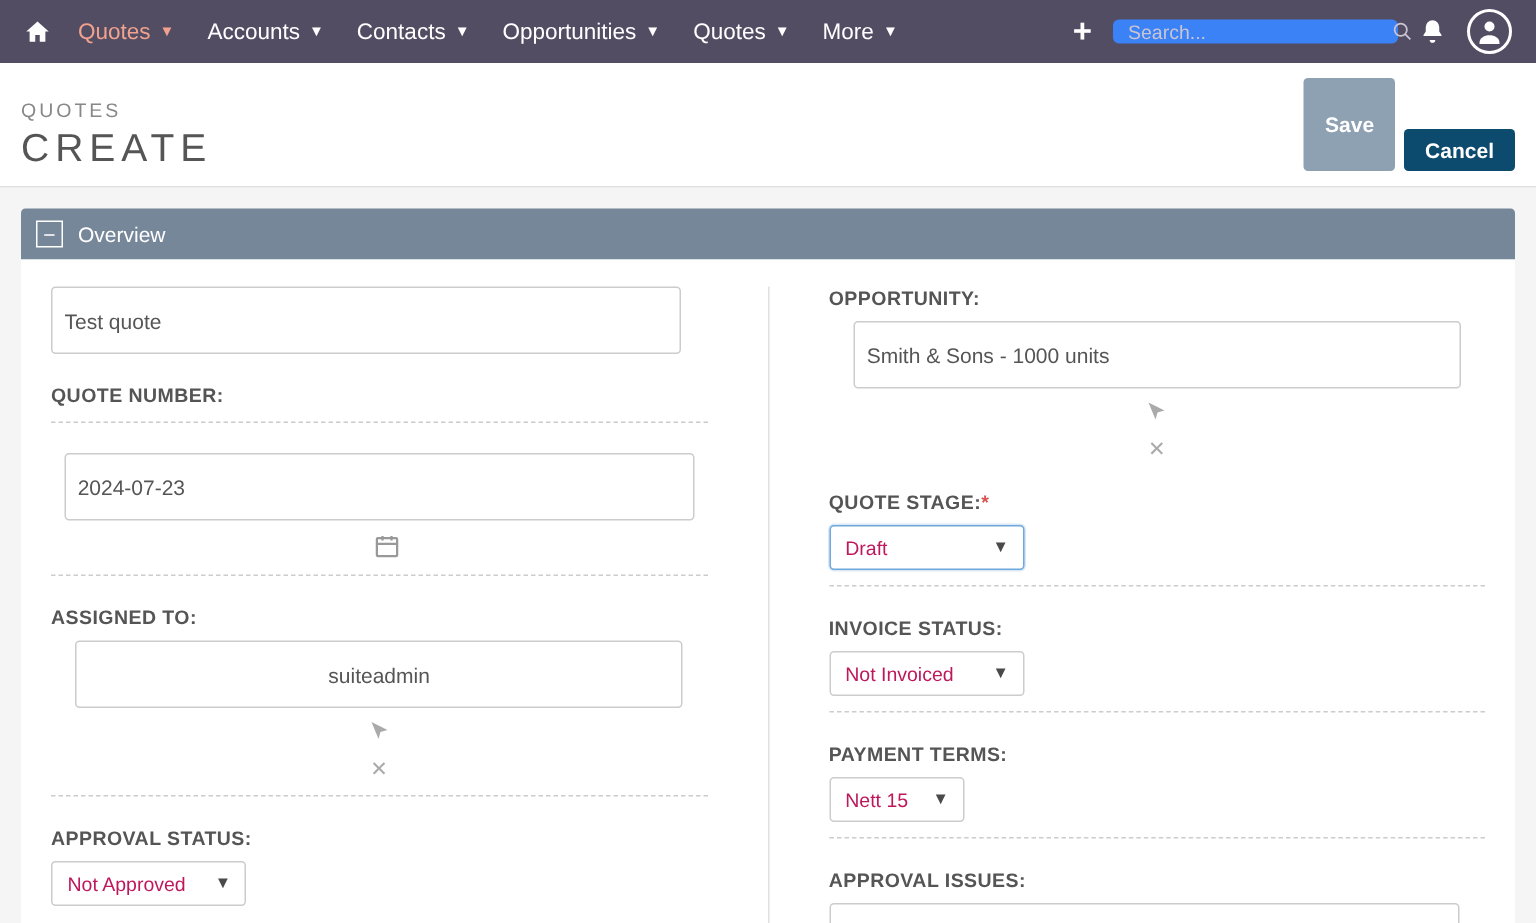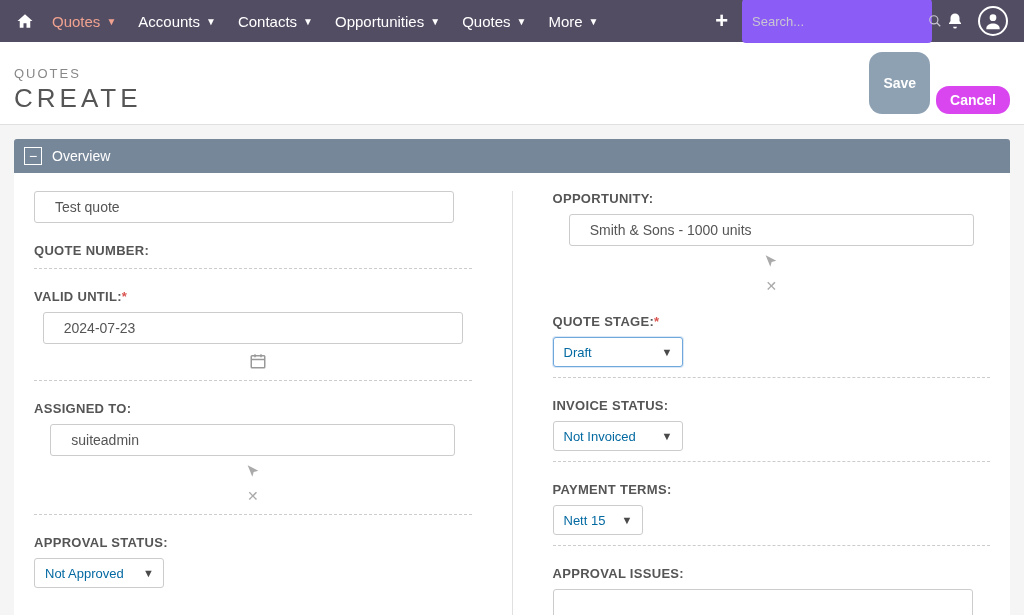--- a/index.html
+++ b/index.html
@@ -7,49 +7,49 @@
   
   
   .navbar { background: #534d64; height: 42px; display: flex; align-items: center; padding: 0 16px; }
   .nav-home { color: #fff; margin-right: 18px; cursor: pointer; }
   .nav-items { display: flex; align-items: center; gap: 22px; }
   .nav-item { color: #fff; display: flex; align-items: center; gap: 6px; cursor: pointer; font-size: 15px; }
   .nav-item.active { color: #f0a28f; }
   .nav-caret { font-size: 10px; }
   .nav-right { margin-left: auto; display: flex; align-items: center; gap: 14px; }
   .nav-plus { color: #fff; font-size: 22px; font-weight: bold; cursor: pointer; }
-  .search-box { background: #8b5cf6; border-radius: 4px; height: 44px; width: 190px; display: flex; align-items: center; padding: 0 10px; color: #c9c5d1; }
+  .search-box { background: #3b82f6; border-radius: 4px; height: 16px; width: 190px; display: flex; align-items: center; padding: 0 10px; color: #c9c5d1; }
   .search-box input { background: transparent; border: none; outline: none; color: #fff; flex: 1; font-size: 13px; }
   .search-box input::placeholder { color: #c9c5d1; }
   .nav-bell { color: #fff; cursor: pointer; }
   .nav-user { width: 30px; height: 30px; border-radius: 50%; border: 2px solid #fff; display: flex; align-items: center; justify-content: center; color: #fff; cursor: pointer; }
   
   
   .page-header { background: #fff; padding: 10px 14px; display: flex; align-items: flex-end; border-bottom: 1px solid #e0e0e0; }
   .page-header-left h4 { font-size: 13px; font-weight: 400; letter-spacing: 2px; color: #888; margin-bottom: 2px; }
   .page-header-left h1 { font-size: 26px; font-weight: 300; letter-spacing: 4px; color: #555; }
   .page-header-right { margin-left: auto; display: flex; gap: 6px; }
-  .btn { border: none; padding: 6px 14px; border-radius: 13px; font-size: 14px; font-weight: 600; cursor: pointer; color: #fff; }
+  .btn { border: none; padding: 6px 14px; border-radius: 3px; font-size: 14px; font-weight: 600; cursor: pointer; color: #fff; }
   .btn-save { background: #8ea1b3; }
-  .btn-cancel { background: #d946ef; margin-top: 34px; }
+  .btn-cancel { background: #0c4a6e; margin-top: 34px; }
   
   
   .content { padding: 14px; }
   .panel-header { background: #77879a; color: #fff; padding: 8px 10px; display: flex; align-items: center; gap: 10px; border-radius: 3px 3px 0 0; font-size: 14px; }
   .collapse-btn { width: 18px; height: 18px; border: 1px solid #fff; display: flex; align-items: center; justify-content: center; font-size: 14px; cursor: pointer; line-height: 1; }
   .panel-body { background: #fff; padding: 18px 20px; display: flex; gap: 40px; }
   .col { flex: 1; }
   .col.left { border-right: 1px solid #e0e0e0; padding-right: 40px; }
   
   .field { margin-bottom: 20px; }
   .field-label { font-size: 13px; font-weight: 700; color: #555; letter-spacing: 0.3px; margin-bottom: 8px; }
   .required { color: #d9534f; }
-  .text-input { width: 100%; max-width: 420px; height: 32px; border: 1px solid #ccc; border-radius: 3px; padding: 0 20px; font-size: 14px; color: #555; }
+  .text-input { width: 100%; max-width: 420px; height: 45px; border: 1px solid #ccc; border-radius: 3px; padding: 0 8px; font-size: 14px; color: #555; }
   .select-wrap { position: relative; display: inline-block; }
-  .select { appearance: none; -webkit-appearance: none; height: 30px; border: 1px solid #ccc; border-radius: 3px; padding: 0 36px 0 10px; font-size: 13px; color: #0369a1; background: #fff; cursor: pointer; min-width: 130px; }
+  .select { appearance: none; -webkit-appearance: none; height: 30px; border: 1px solid #ccc; border-radius: 3px; padding: 0 36px 0 10px; font-size: 13px; color: #be185d; background: #fff; cursor: pointer; min-width: 130px; }
   .select.highlighted { border: 1px solid #6fa8dc; box-shadow: 0 0 0 1px #6fa8dc40; }
   .select-caret { position: absolute; right: 10px; top: 50%; transform: translateY(-50%); pointer-events: none; font-size: 11px; }
   .dotted-sep { border: none; border-top: 1px dashed #ccc; margin-top: 10px; }
   
   .input-row { display: flex; align-items: center; gap: 8px; flex-direction: column; }
   .icon-btn { color: #aaa; cursor: pointer; font-size: 16px; }
   .icon-btn-x { color: #aaa; cursor: pointer; font-size: 14px; }
   .cal-icon { color: #999; margin-left: 10px; cursor: pointer; }
   
   textarea.text-input { height: 100px; padding: 8px 10px; resize: vertical; max-width: 420px; width: 100%; }
@@ -139,41 +139,38 @@
       <div class="field">
         <input class="text-input" type="text" value="Test quote" style="">
       </div>
 
       <div class="field">
         <div class="field-label">QUOTE NUMBER:</div>
         <hr class="dotted-sep">
       </div>
 
       <div class="field">
-        <div class="field-label">
-          <span>VALID UNTIL:</span><span class="required">*</span>
-        </div>
         <div class="input-row">
           <input class="text-input" type="text" value="2024-07-23" style="">
           <span class="cal-icon">
             <svg width="18" height="18" viewBox="0 0 24 24" fill="none" stroke="currentColor" stroke-width="2">
                 <rect x="3" y="5" width="18" height="16" rx="1"></rect>
                 <line x1="3" y1="10" x2="21" y2="10"></line>
                 <line x1="8" y1="3" x2="8" y2="7"></line>
                 <line x1="16" y1="3" x2="16" y2="7"></line>
               </svg>
           </span>
         </div>
         <hr class="dotted-sep">
       </div>
 
       <div class="field">
         <div class="field-label">ASSIGNED TO:</div>
         <div class="input-row">
-          <input class="text-input" style="max-width: 405px;" type="text" value="suiteadmin">
+          <input class="text-input" style="max-width: 405px; text-align: center;" type="text" value="suiteadmin">
           <span class="icon-btn">
             <svg width="16" height="16" viewBox="0 0 24 24" fill="currentColor">
                 <path d="M4 2l16 8-7 2-2 7z"></path>
               </svg>
           </span>
           <span class="icon-btn-x">✕</span>
         </div>
         <hr class="dotted-sep">
       </div>
 

